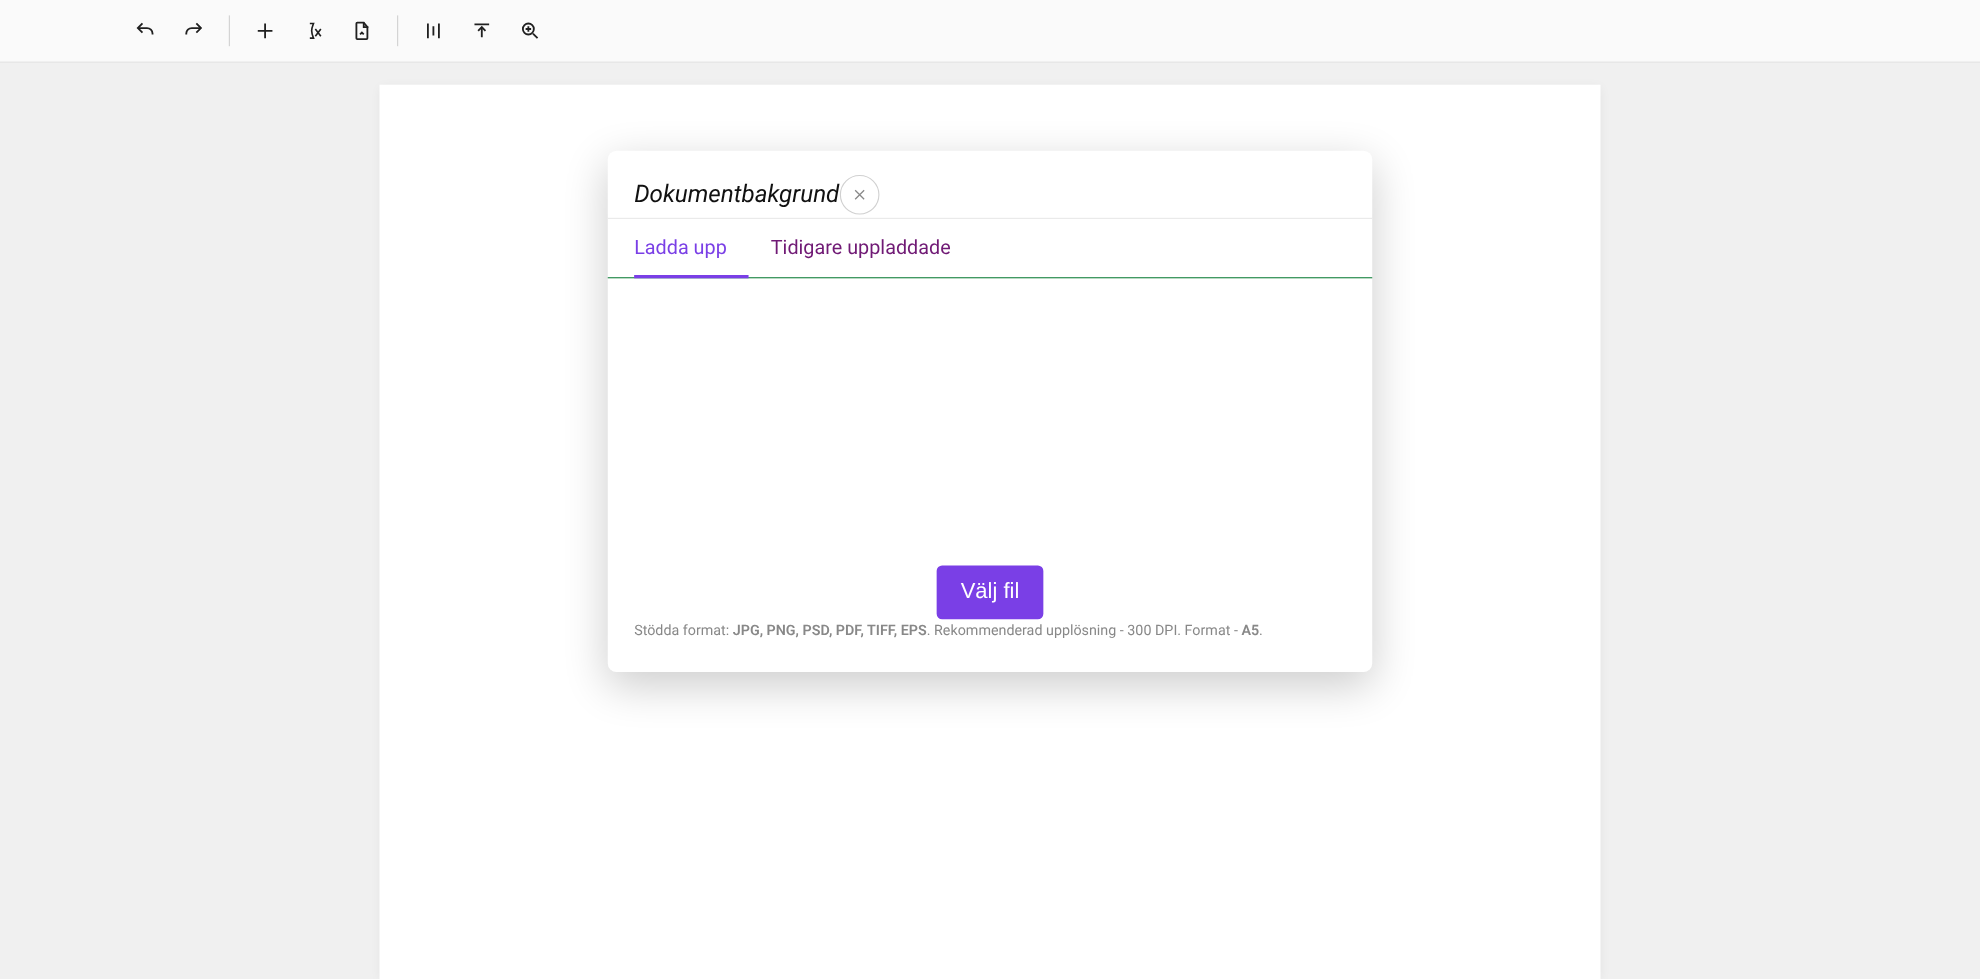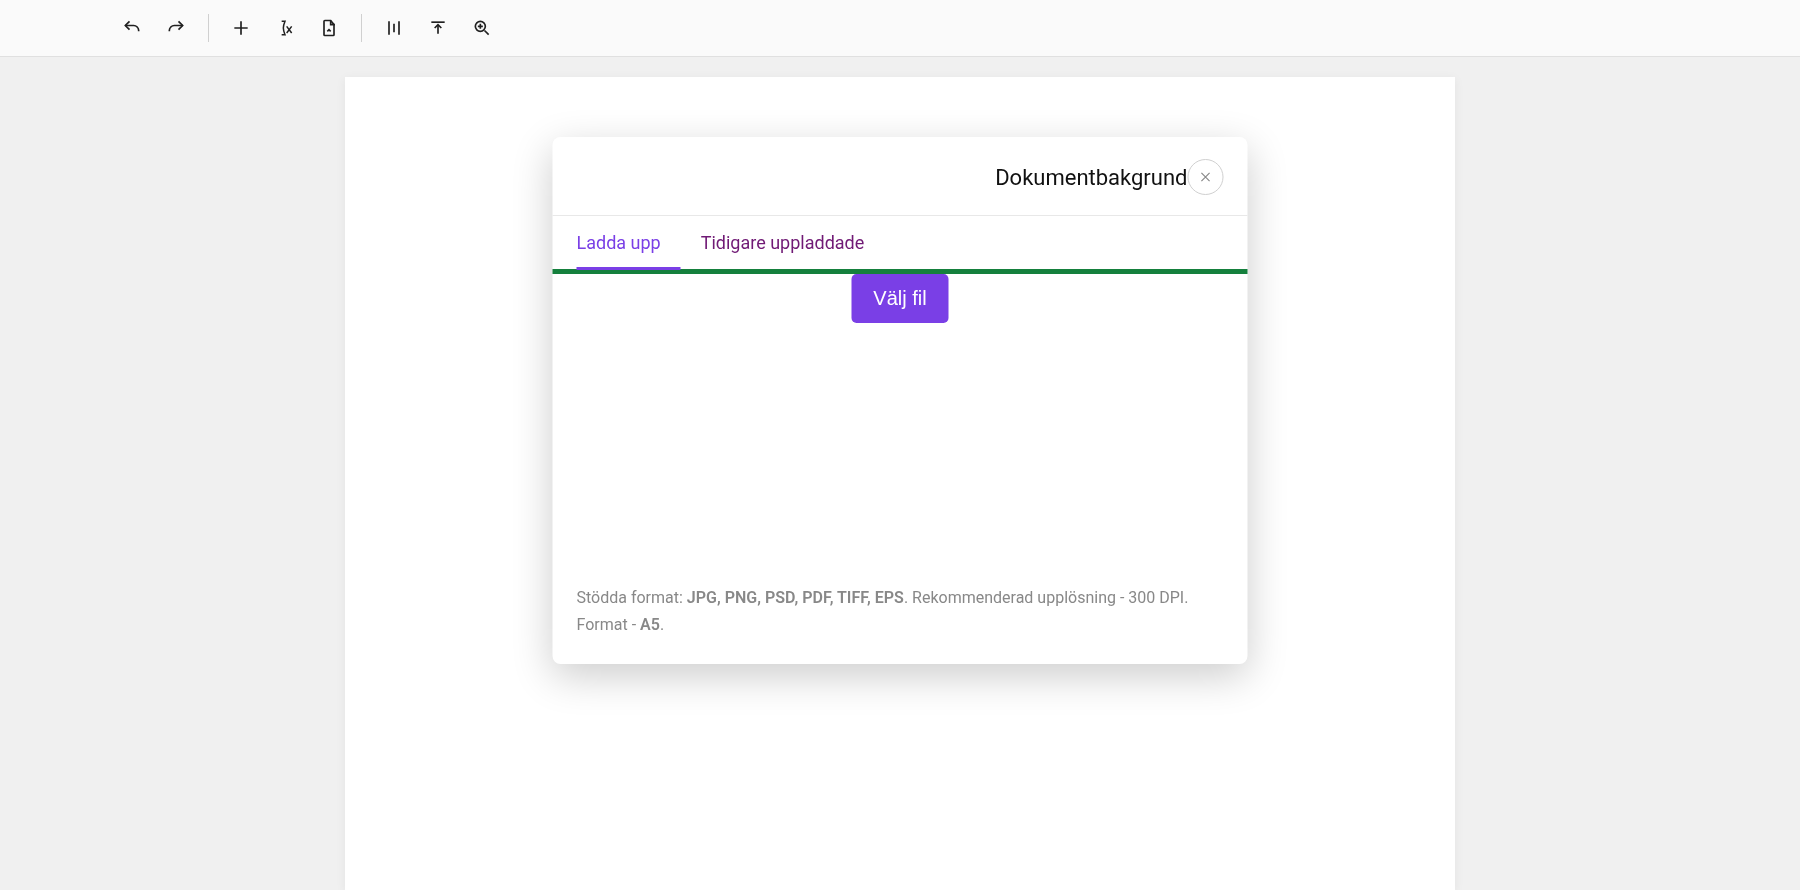--- a/index.html
+++ b/index.html
@@ -54,25 +54,26 @@
       top: 80px;
       left: 50%;
       transform: translateX(-50%);
       width: 695px;
       background: #fff;
       border-radius: 8px;
       box-shadow: 0 12px 40px rgba(0,0,0,0.2);
       overflow: visible;
     }
     .modal-header {
-      padding: 22px 24px 20px 24px;
-      display: flex;
-      align-items: center;
-      justify-content: flex-end;
+      padding: 22px 24px 3px 24px;
+      display: flex;
+      align-items: center;
+      justify-content: flex-start;
       border-bottom: 1px solid #e8e8e8;
+      font-style: italic;
     }
     .modal-title {
       font-size: 22px;
       font-weight: 400;
       color: #111;
     }
     .close-btn {
       width: 36px;
       height: 36px;
       border: 1px solid #d0d0d0;
@@ -81,53 +82,53 @@
       display: flex;
       align-items: center;
       justify-content: center;
       cursor: pointer;
       color: #888;
     }
     .close-btn svg { width: 14px; height: 14px; }
     .tabs {
       display: flex;
       padding: 0 24px;
-      border-bottom: 5px solid #15803d;
+      border-bottom: 1px solid #15803d;
     }
     .tab {
       padding: 16px 20px 14px 20px;
       font-size: 18px;
       color: #701a75;
       cursor: pointer;
       border-bottom: 3px solid transparent;
       margin-bottom: -1px;
     }
     .tab:first-child { padding-left: 0; }
     .tab.active {
       color: #7a3fe6;
       border-bottom-color: #7a3fe6;
     }
     .modal-body {
       height: 310px;
       display: flex;
-      align-items: flex-start;
+      align-items: flex-end;
       justify-content: center;
     }
     .choose-file-btn {
       background: #7a3fe6;
       color: #fff;
       font-size: 20px;
       border: none;
       padding: 13px 22px;
       border-radius: 5px;
       cursor: pointer;
     }
     .modal-footer {
       padding: 0 24px 26px 24px;
-      font-size: 16px;
+      font-size: 13px;
       color: #888;
       line-height: 1.7;
     }
     .modal-footer b { color: #888; font-weight: 600; }
   </style>
 </head>
 <body>
 
 <div class="toolbar">
   <div class="toolbar-btn">

